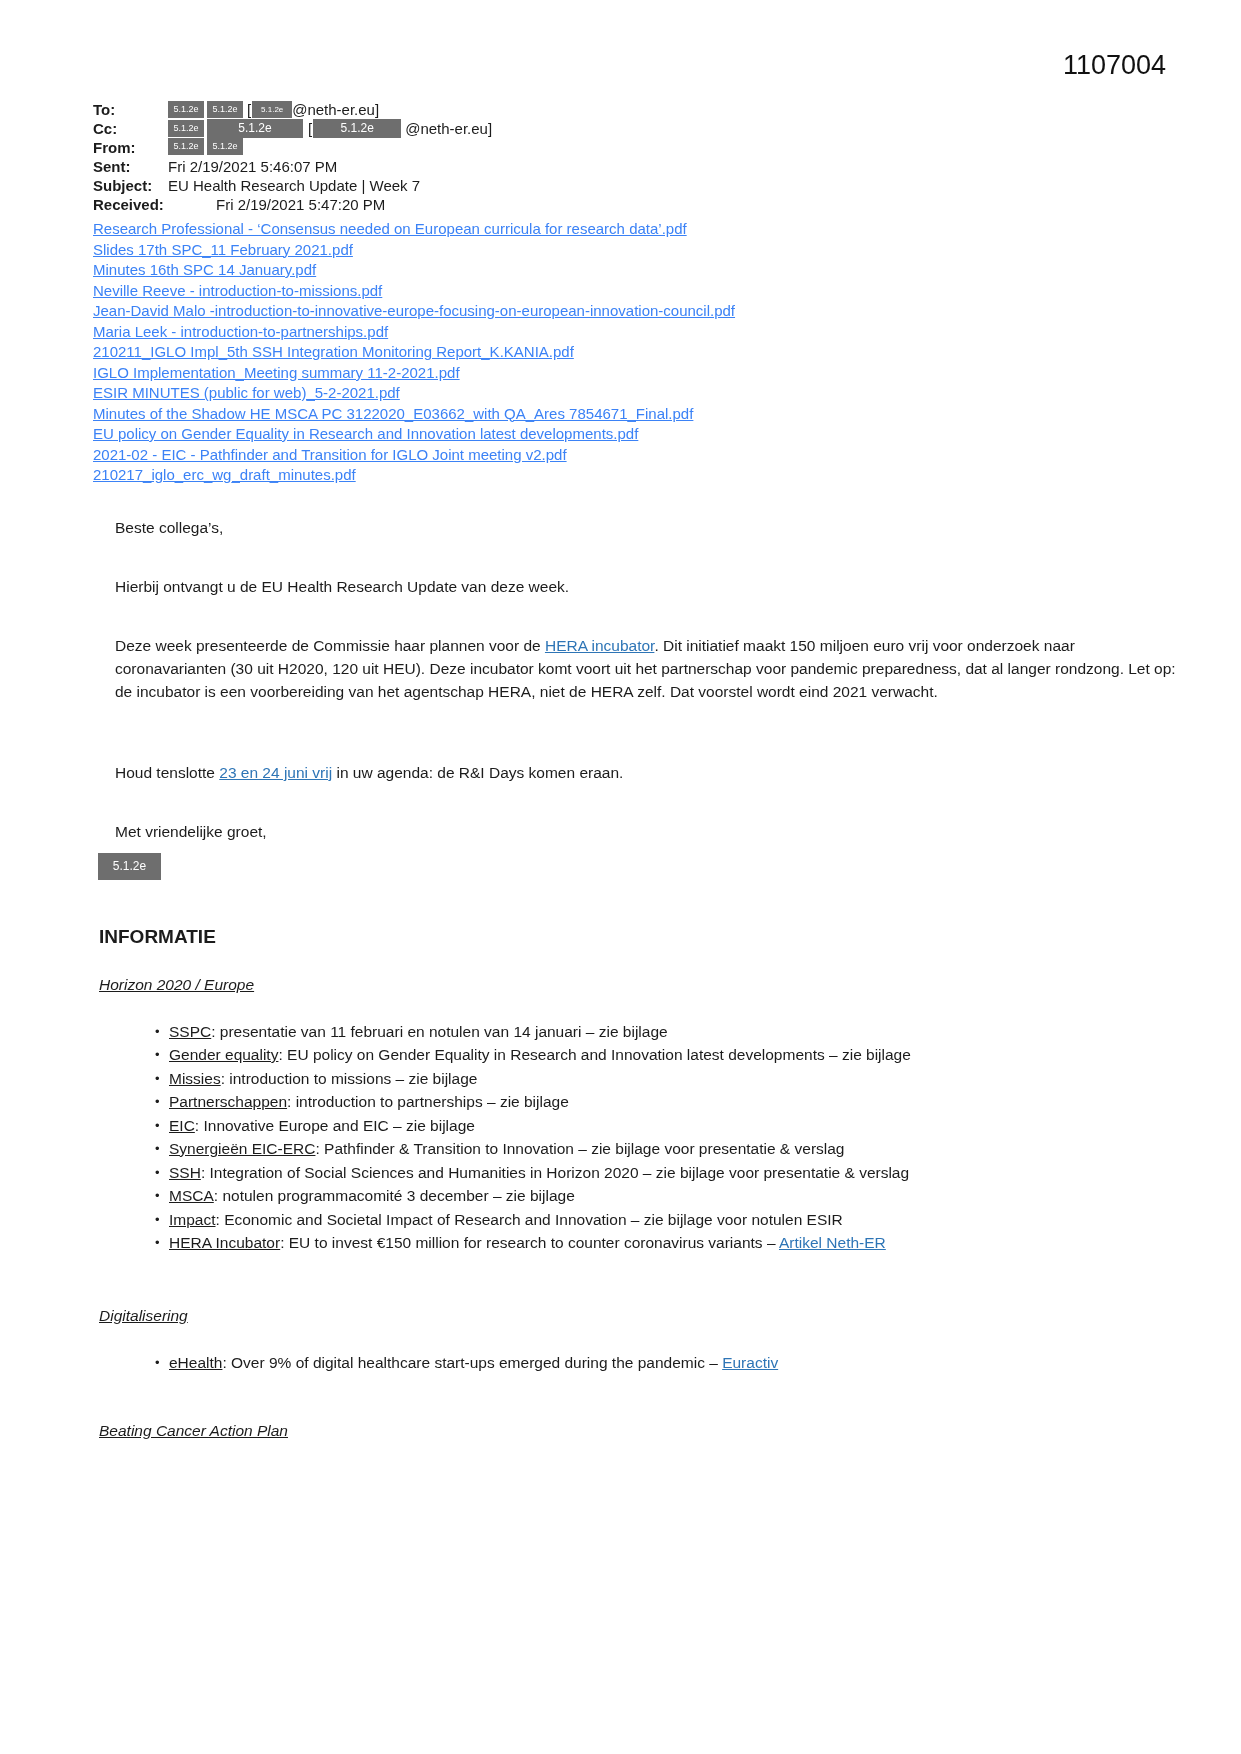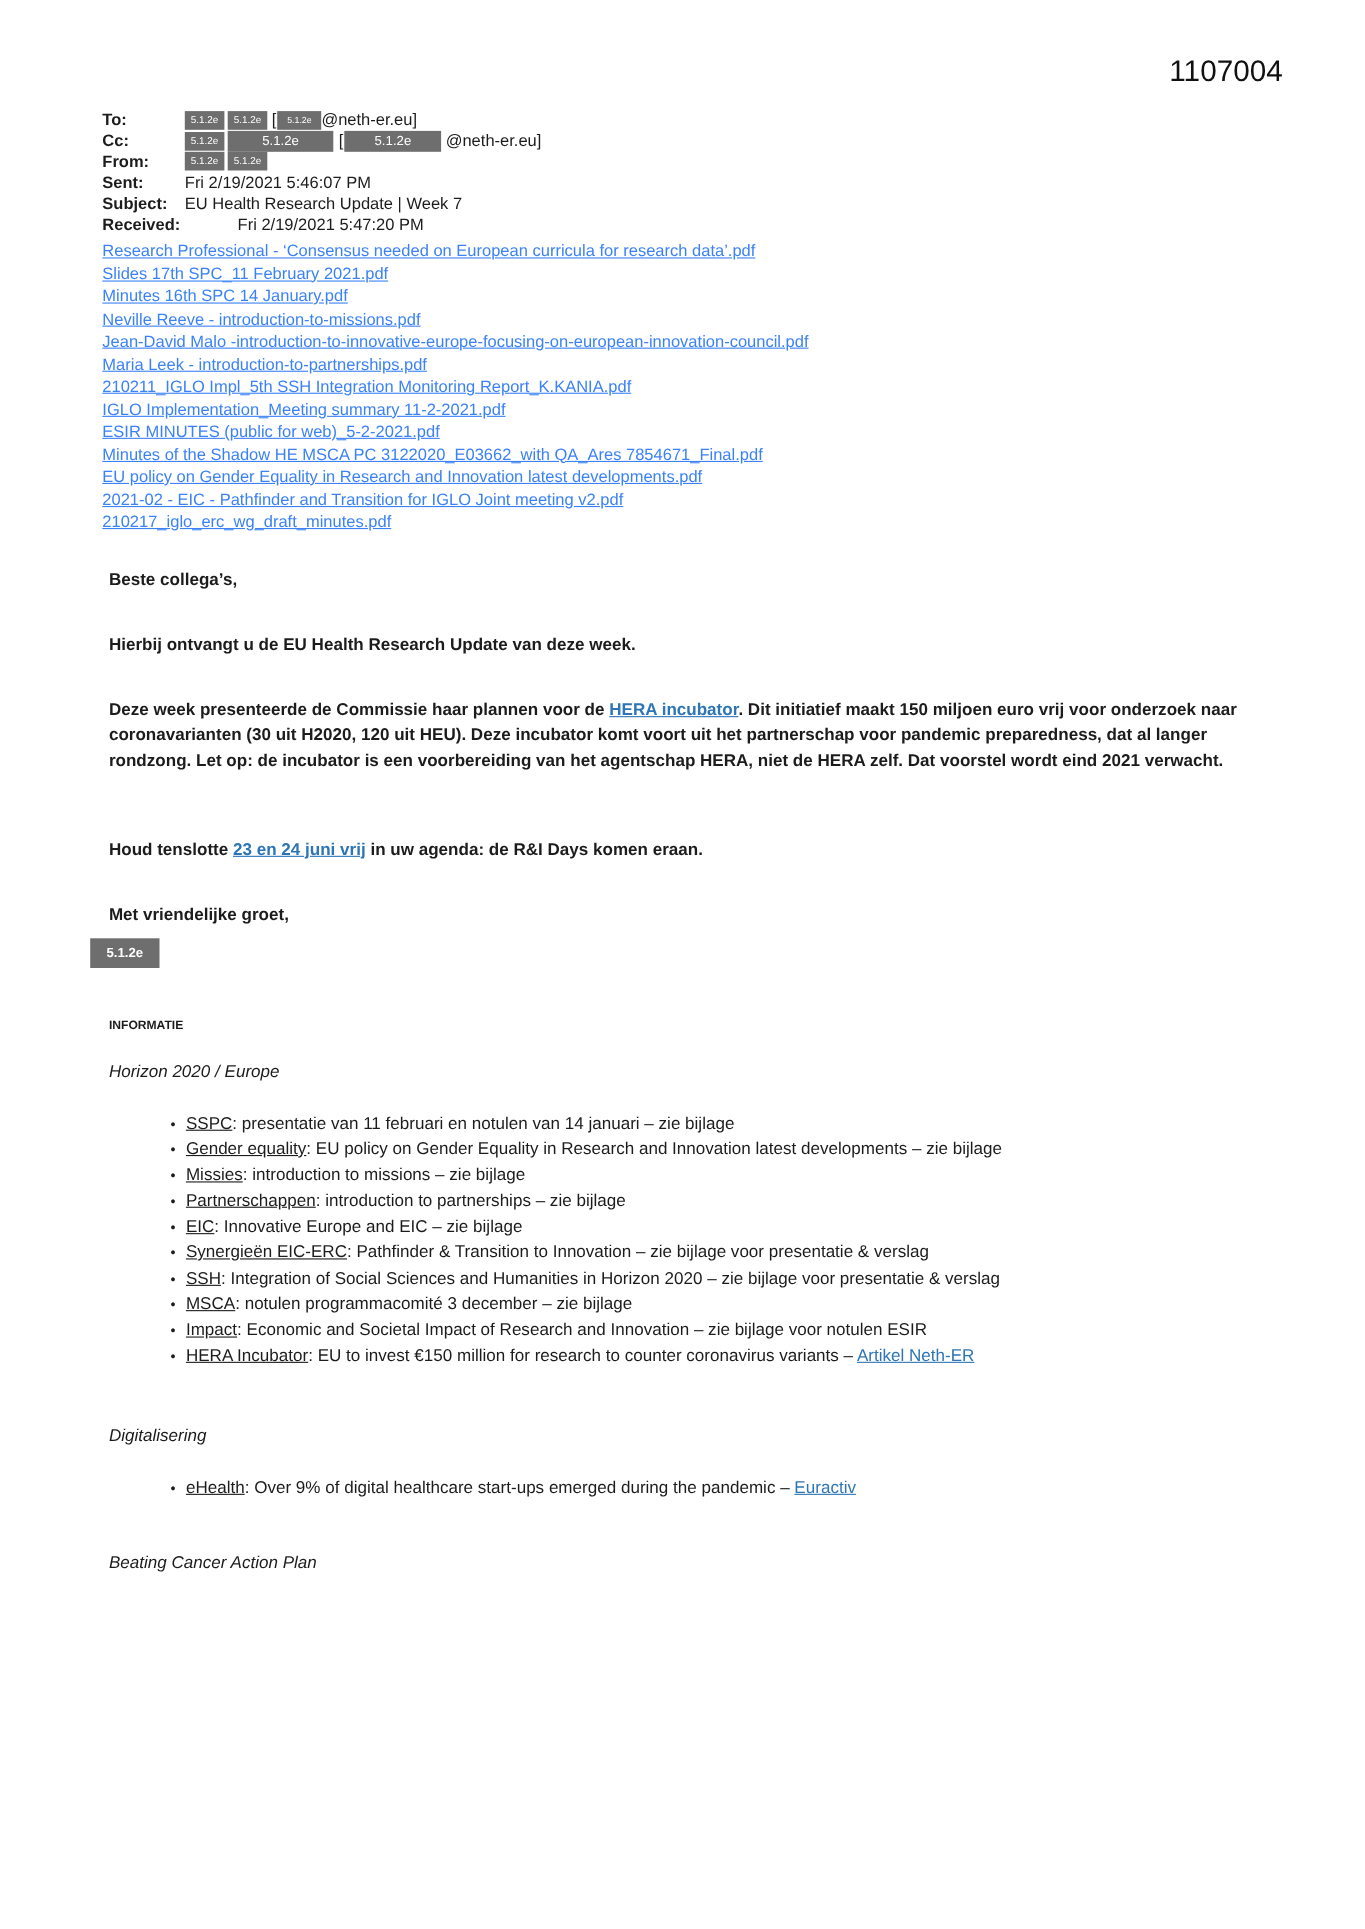--- a/index.html
+++ b/index.html
@@ -34,35 +34,35 @@
   .bracket { margin:0 1px; }
 
   
   .attachments { margin-top:5px; }
   .attachments a {
     display:block; color:#3b82f6; text-decoration:underline;
     font-size:15px; line-height:20.5px; width:max-content; max-width:1100px;
   }
 
   
-  .mailbody { margin-top:30px; margin-left:6px; width:1068px; font-size:15.5px;font-weight:bold; }
+  .mailbody { margin-top:30px; margin-left:22px; width:1068px; font-size:15.5px; }
   .mailbody p { margin:0 0 14px 0; line-height:23px; }
   a.soft { color:#2e75b6; text-decoration:underline; }
   .sig-redact {
     display:block; background:#6e6e6e; color:#fff;
     width:63px; height:27px; line-height:27px;
     text-align:center; font-size:12px;
     margin:-4px 0 0 -17px;
   }
   .nb { margin-top:24px; font-style:italic; font-size:13.5px; }
   .nb a.soft { font-style:italic; }
 
   
-  .sec-title { margin:46px 0 0 6px; font-weight:bold; font-size:11px; }
-  .sub-title { margin:28px 0 0 6px; font-style:italic; font-size:15.5px; }
+  .sec-title { margin:46px 0 0 6px; font-weight:bold; font-size:19px; }
+  .sub-title { margin:28px 0 0 6px; font-style:italic; font-size:15.5px;text-decoration:underline; }
   ul.bullets { list-style:none; margin:26px 0 0 0; padding:0 0 0 62px; font-size:15.5px; }
   ul.bullets li { position:relative; padding-left:14px; line-height:23.5px; }
   .bullet-dot { position:absolute; left:0; top:0; font-size:13px; }
   .kw { text-decoration:underline; }
   .gap-lg { height:22px; }
 </style>
 </head>
 <body>
 
 <div class="pagenum">1107004</div>

